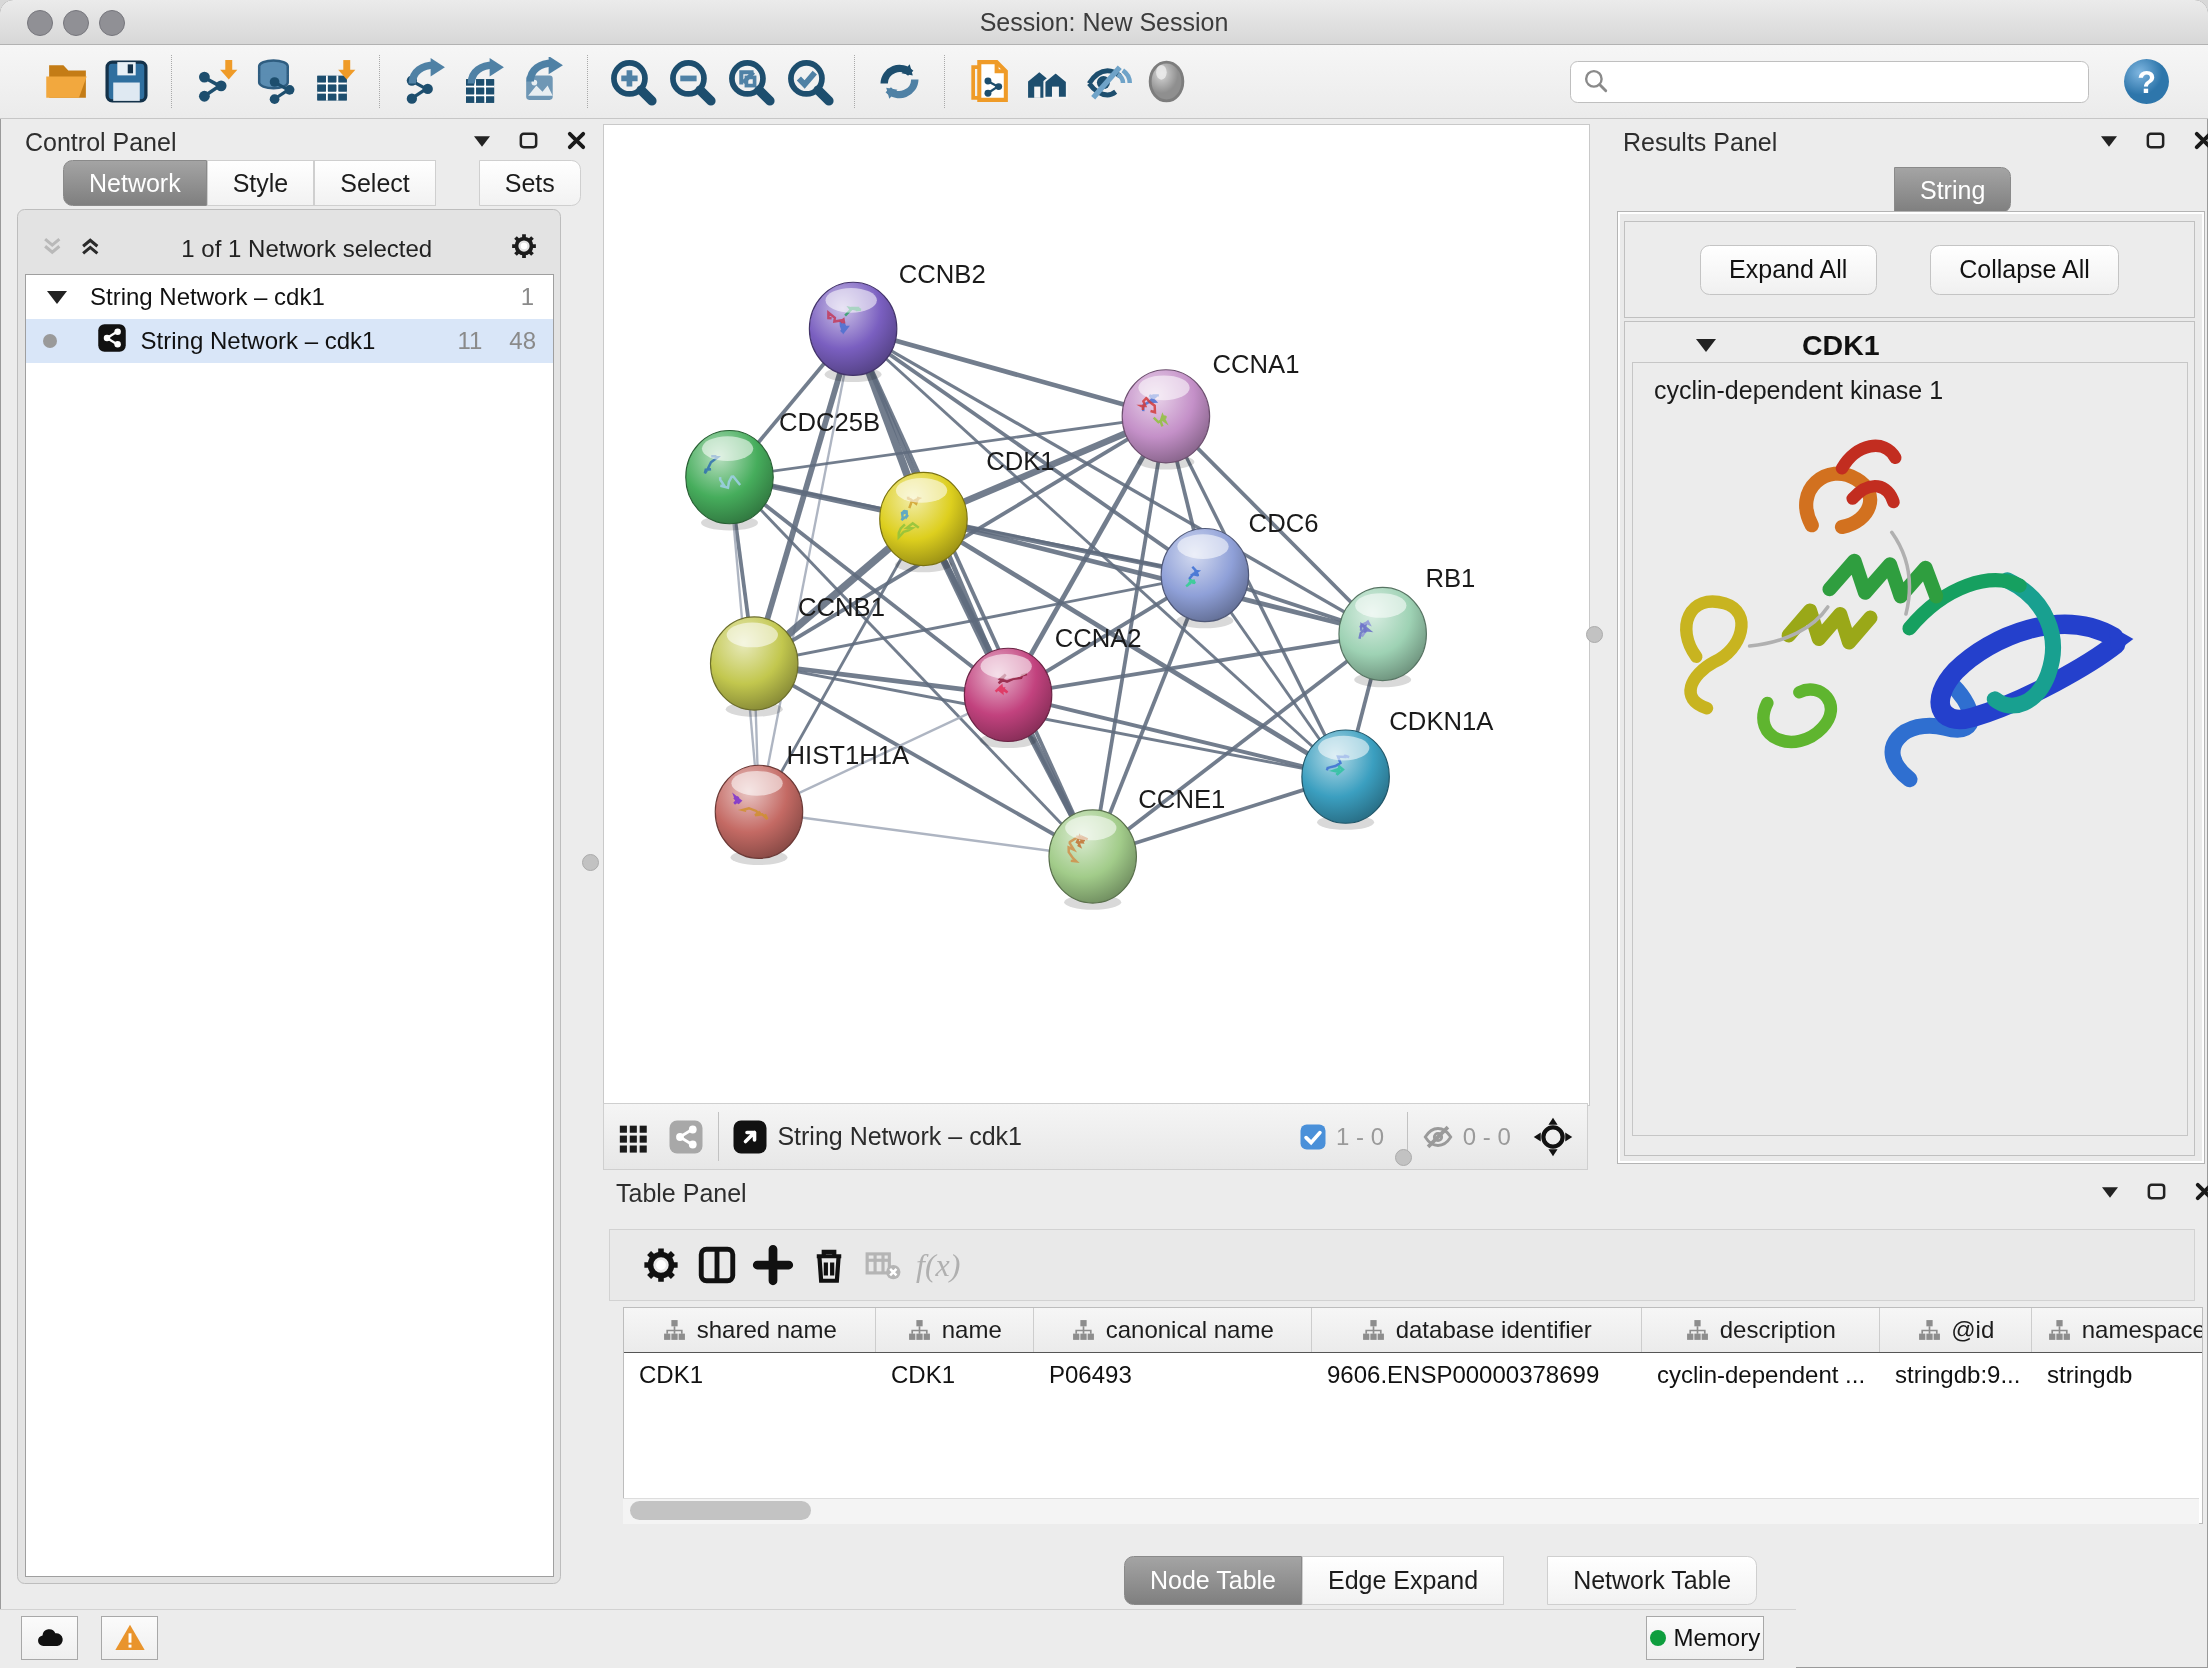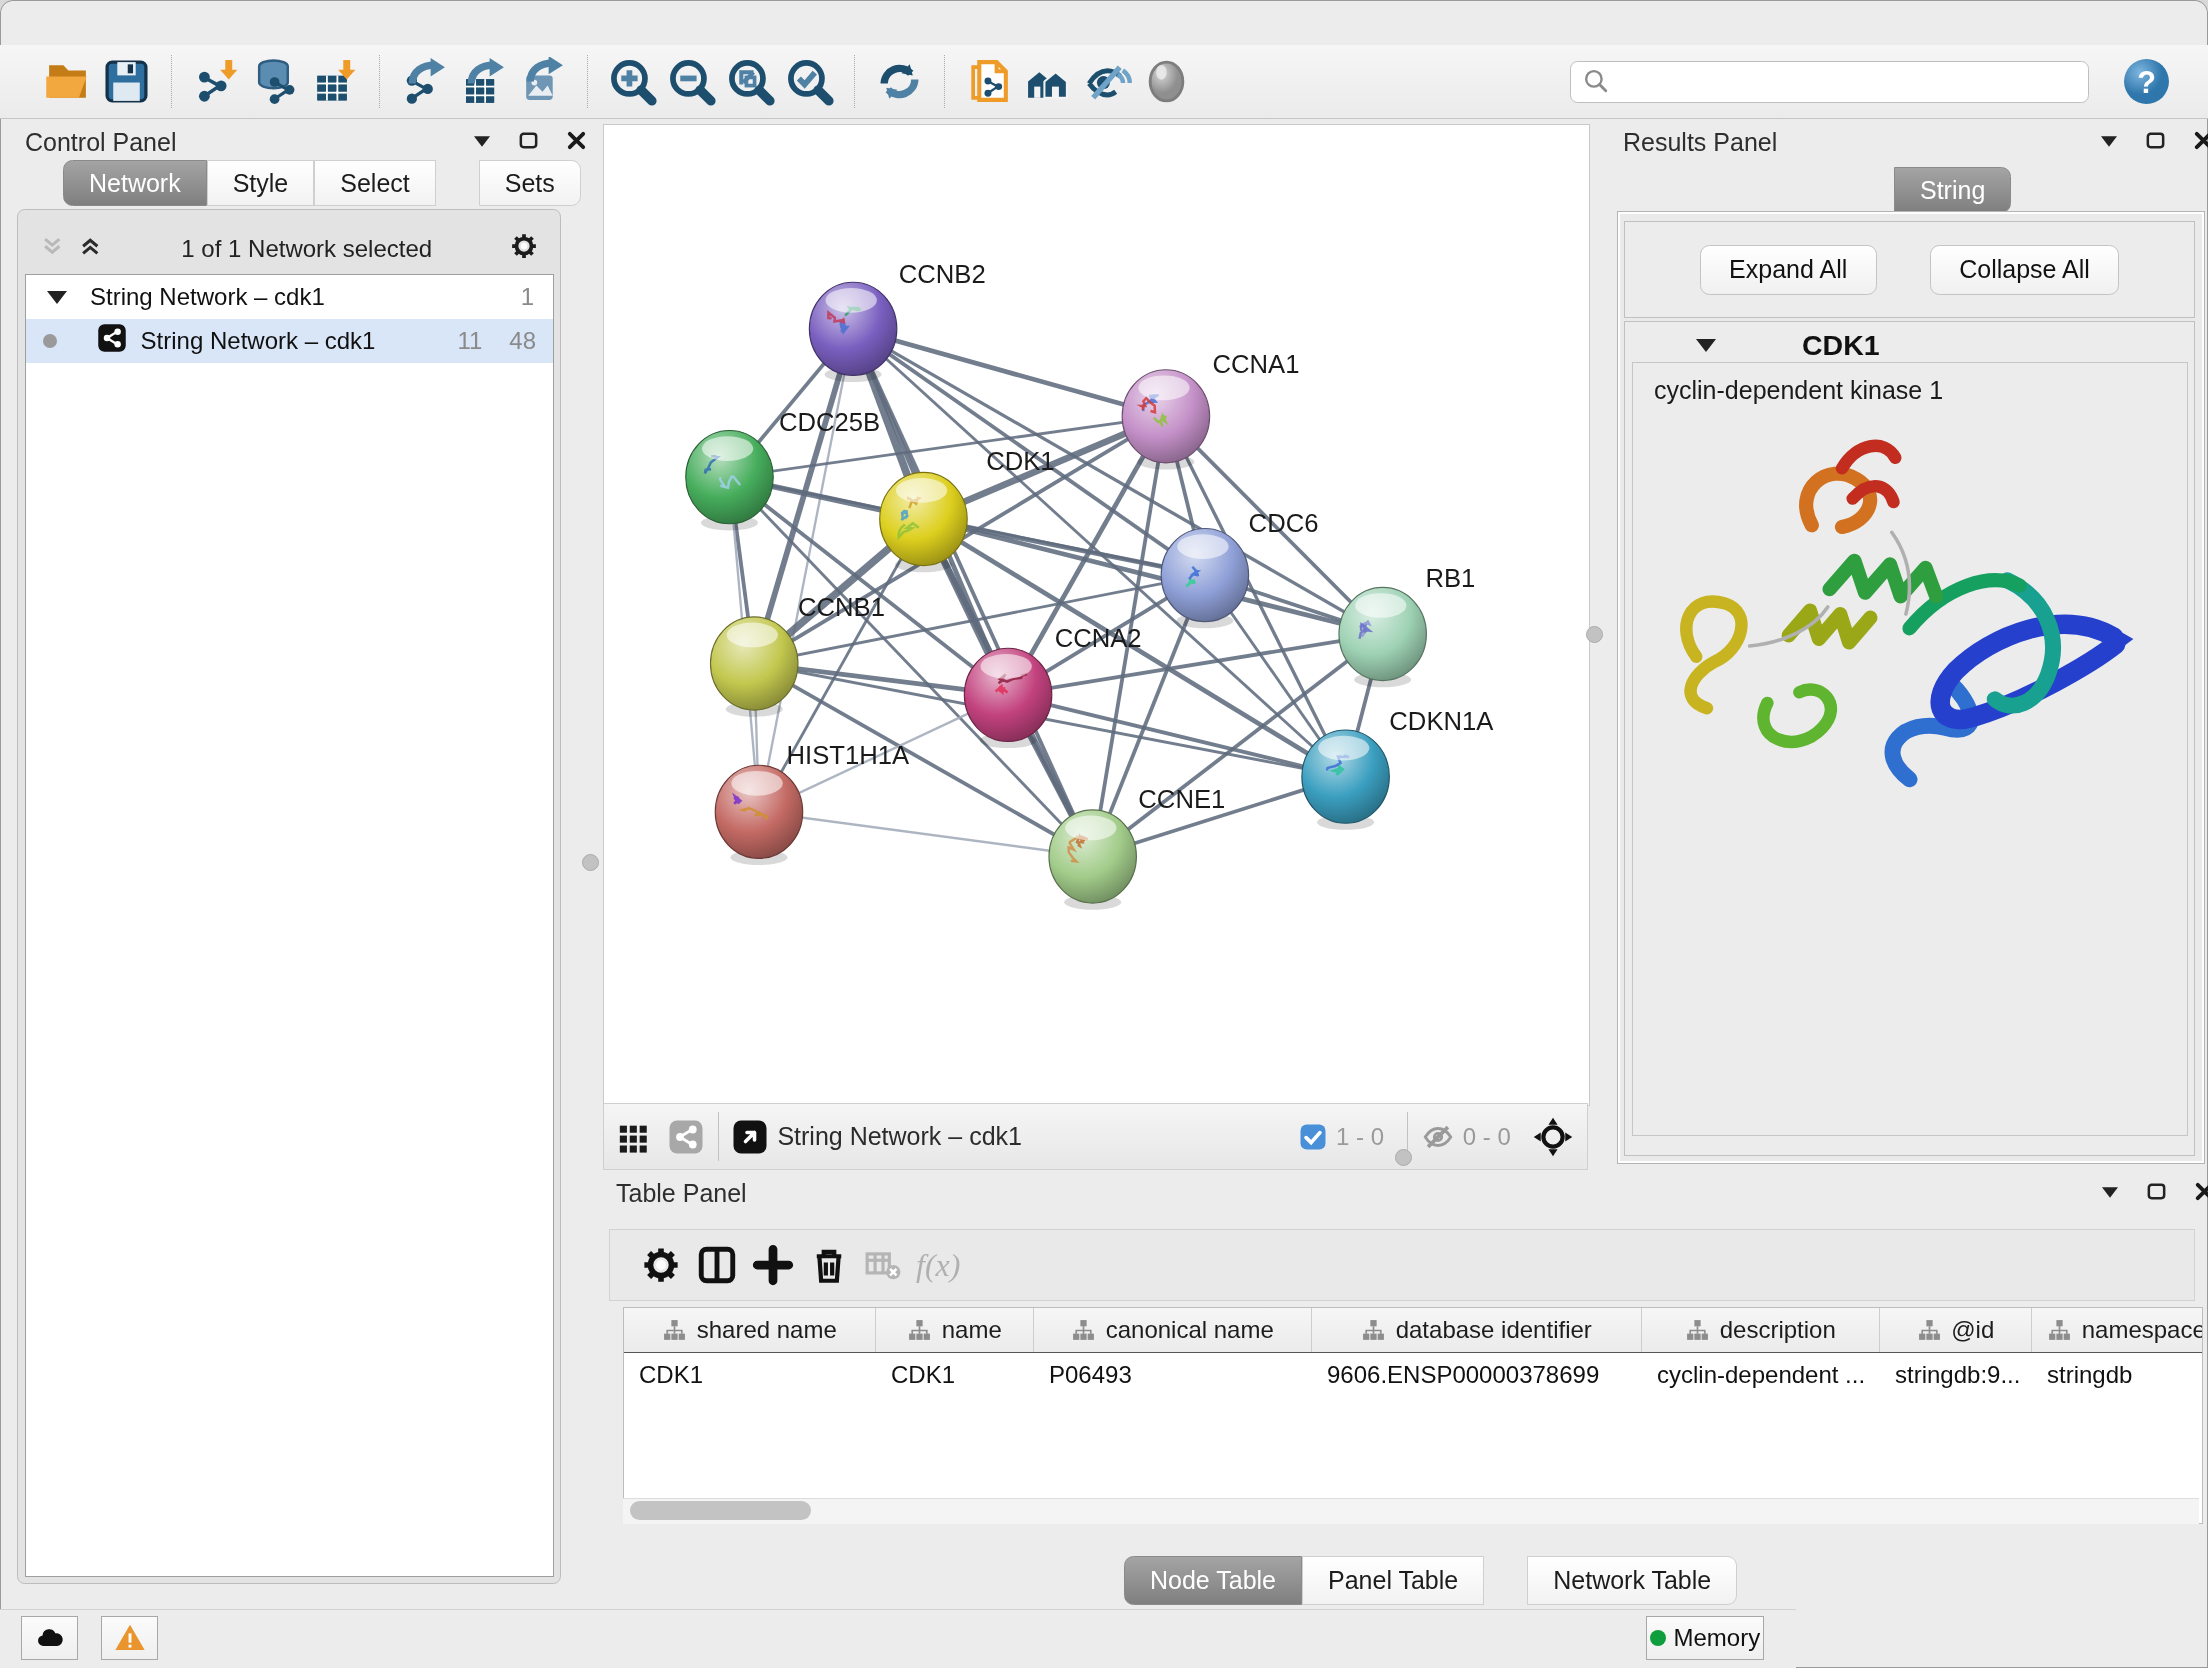--- a/index.html
+++ b/index.html
@@ -100,20 +100,26 @@
   
   .tri-down{display:inline-block;width:0;height:0;border-left:10.5px solid transparent;
     border-right:10.5px solid transparent;border-top:13.3px solid #222;}
   svg text{font-family:"Liberation Sans",sans-serif;}
 </style>
 </head>
 <body>
 
 <div id="app">
 
+  <div id="titlebar" class="abs">
+    <div class="tlight" style="left:27px"></div>
+    <div class="tlight" style="left:63px"></div>
+    <div class="tlight" style="left:99px"></div>
+    <div id="win-title">Session: New Session</div>
+  </div>
 
   <div id="toolbar" class="abs">
     <div id="tb-items" style="display:flex;align-items:center;">
         <div class="tb-btn">
           <svg viewBox="0 0 24 24">
             <path d="M3 4h7l2.4 2.6H21V20H3z" fill="#c47c16"></path>
             <path d="M1.6 9.6h19.8L17.6 20H1.6z" fill="#f2a83e"></path>
           </svg>
         </div>
         <div class="tb-btn">
@@ -885,21 +891,21 @@
         <div class="td" style="width: 330px;">9606.ENSP00000378699</div>
         <div class="td" style="width: 238px;">cyclin-dependent ...</div>
         <div class="td" style="width: 152px;">stringdb:9...</div>
         <div class="td" style="width: 190px;">stringdb</div>
       </div>
   </div>
   <div id="tp-scroll" class="abs"></div>
   <div id="tp-thumb" class="abs"></div>
   <div id="tp-tabs" class="abs">
       <div class="tab active first" style="height: 49px;">Node Table</div>
-      <div class="tab" style="height: 49px;">Panel Table</div>
+      <div class="tab" style="height: 49px;">Edge Expand</div>
       <div class="tab last" style="height: 49px;">Network Table</div>
     </div>
 
   <div id="bottombar" class="abs">
     <div class="bb-btn" style="left:21px;width:55px">
       <svg width="32" height="32" viewBox="0 0 24 24">
           <path d="M7 18a4 4 0 0 1-.6-7.95A5 5 0 0 1 16 8.5 3.5 3.5 0 0 1 17.5 18z" fill="#111"></path>
         </svg>
     </div>
     <div class="bb-btn" style="left:101px;width:55px">

